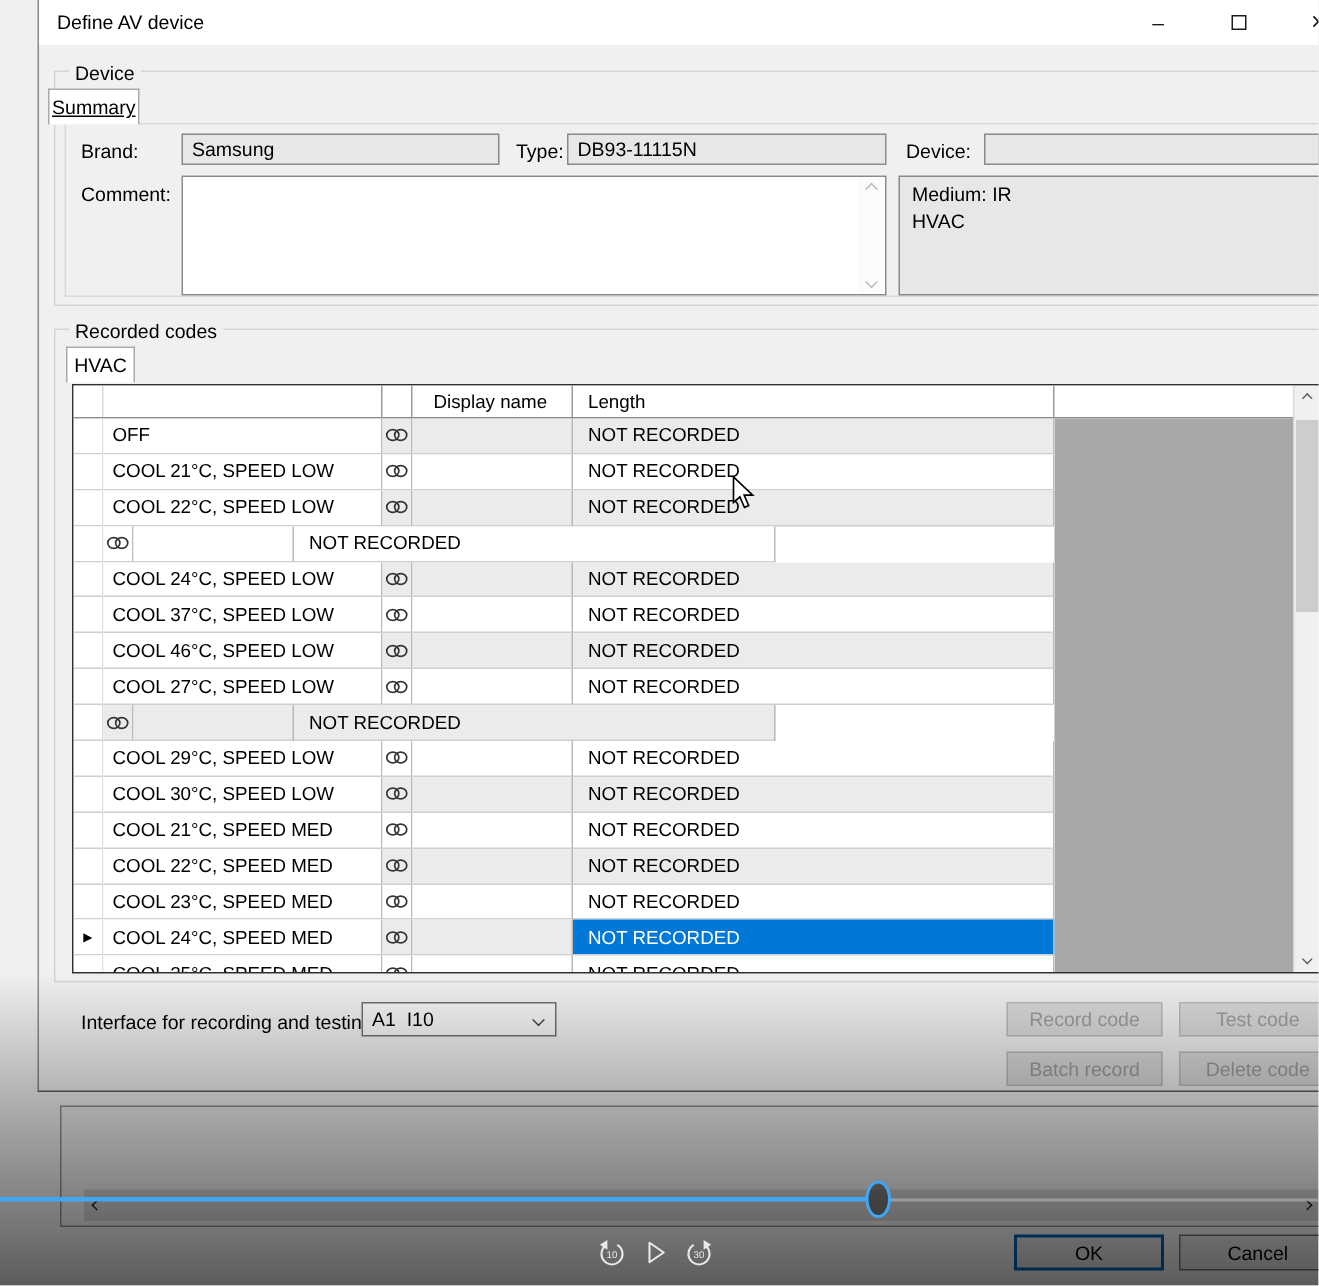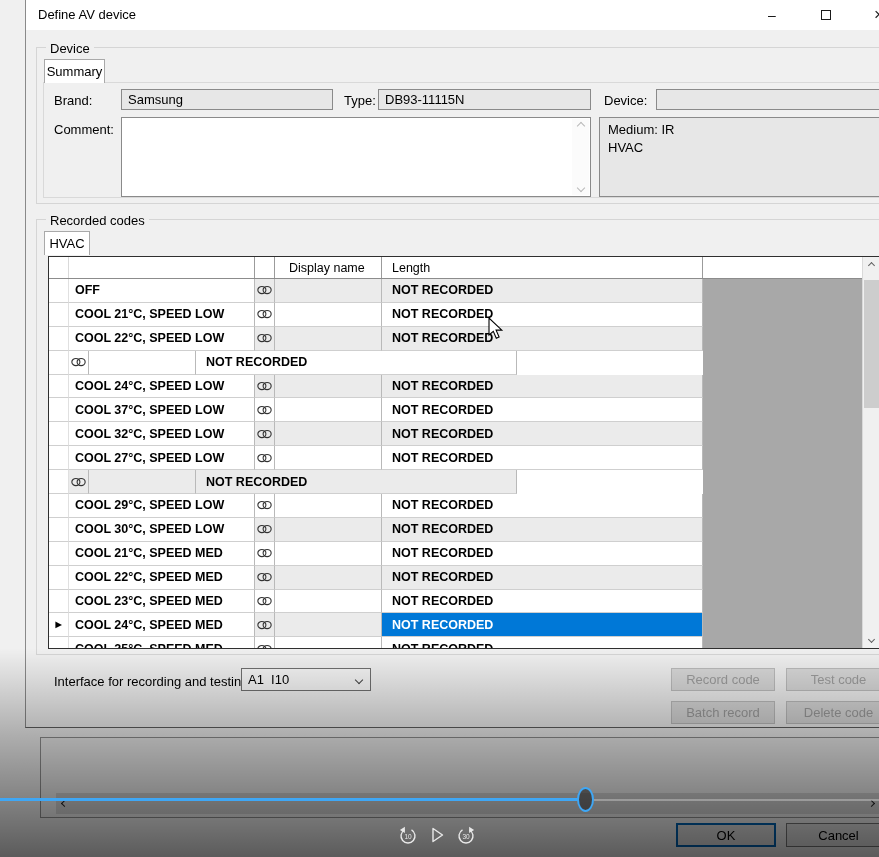--- a/index.html
+++ b/index.html
@@ -47,21 +47,21 @@
            border-bottom:1px solid #8c8c8c; display:flex; font-size:12.5px; }
   .th { height:100%; display:flex; align-items:center; border-right:1px solid #9b9b9b; flex:none;text-align:right; }
   .th.rowhdr { width:20px; border-right:1px solid #d9d9d9; }
   .th.name { width:186px; }
   .th.icon { width:20px; }
   .th.display { width:107px; padding-left:14px; }
   .th.length { width:321px; padding-left:10px; }
   .th.rest { flex:1; border-right:none; }
   .tbody { position:absolute; left:0; top:22px; width:654px; bottom:0; overflow:hidden; }
   .grid-filler { position:absolute; left:654px; top:22px; right:18px; bottom:0; background:#a8a8a8; }
-  .row { display:flex; height:23.9px; flex:none; font-size:12.5px;font-weight:bold; }
+  .row { display:flex; height:23.9px; flex:none; font-size:12.5px; }
   .cell { height:100%; display:flex; align-items:center; border-right:1px solid #b9b9b9;
           border-bottom:1px solid #cfcfcf; flex:none; background:#ffffff; overflow:hidden; white-space:nowrap; }
   .cell.rowhdr { width:20px; border-right:1px solid #e0e0e0; justify-content:center; font-size:8px; color:#000; }
   .cell.name { width:186px; padding-left:6px; }
   .cell.icon { width:20px; justify-content:center; }
   .cell.display { width:107px; }
   .cell.length { width:321px; padding-left:10px; }
   .row.even .cell.icon, .row.even .cell.display, .row.even .cell.length { background:#ebebeb; }
   .row.selected .cell.length { background:#0078d7; color:#ffffff; }
 
@@ -119,21 +119,21 @@
     <span class="winbtn min">–</span>
     <span class="winbtn max">
         <span class="maxbox"></span>
       </span>
     <span class="winbtn close">×</span>
   </div>
 
   <div class="groupbox" style="left:10px; top:47px; width:857px; height:157px;"></div>
   <span class="group-label" style="left:20px; top:41px;">Device</span>
   <div class="tabpanel" style="left:17px; top:82px; width:843px; height:116px;"></div>
-  <div class="tab" style="left:18px; top:59px; width:61px; height:24px;">Summary</div>
+  <div class="tab" style="left:6px; top:59px; width:61px; height:24px;text-decoration:underline;">Summary</div>
 
   <span class="fldlabel" style="left:28px; top:93px;">Brand:</span>
   <div class="ro-input" style="left:95px; top:89px; width:212px;">Samsung</div>
   <span class="fldlabel" style="left:318px; top:93px;">Type:</span>
   <div class="ro-input" style="left:352px; top:89px; width:213px;">DB93-11115N</div>
   <span class="fldlabel" style="left:578px; top:93px;">Device:</span>
   <div class="ro-input" style="left:630px; top:89px; width:224px;"></div>
 
   <span class="fldlabel" style="left:28px; top:122px;">Comment:</span>
   <div class="comment-box">
@@ -227,21 +227,21 @@
       <svg width="15" height="10" viewBox="0 0 16 10">
         <ellipse cx="5.2" cy="5" rx="4.3" ry="3.8" fill="none" stroke="#333" stroke-width="1.2"></ellipse>
         <ellipse cx="10.8" cy="5" rx="4.3" ry="3.8" fill="none" stroke="#333" stroke-width="1.2"></ellipse>
       </svg>
     </div>
     <div class="cell display"></div>
     <div class="cell length">NOT RECORDED</div>
   </div>
         <div class="row even">
     <div class="cell rowhdr"></div>
-    <div class="cell name">COOL 32°C, SPEED LOW</div>
+    <div class="cell name">COOL 46°C, SPEED LOW</div>
     <div class="cell icon">
       <svg width="15" height="10" viewBox="0 0 16 10">
         <ellipse cx="5.2" cy="5" rx="4.3" ry="3.8" fill="none" stroke="#333" stroke-width="1.2"></ellipse>
         <ellipse cx="10.8" cy="5" rx="4.3" ry="3.8" fill="none" stroke="#333" stroke-width="1.2"></ellipse>
       </svg>
     </div>
     <div class="cell display"></div>
     <div class="cell length">NOT RECORDED</div>
   </div>
         <div class="row odd">

